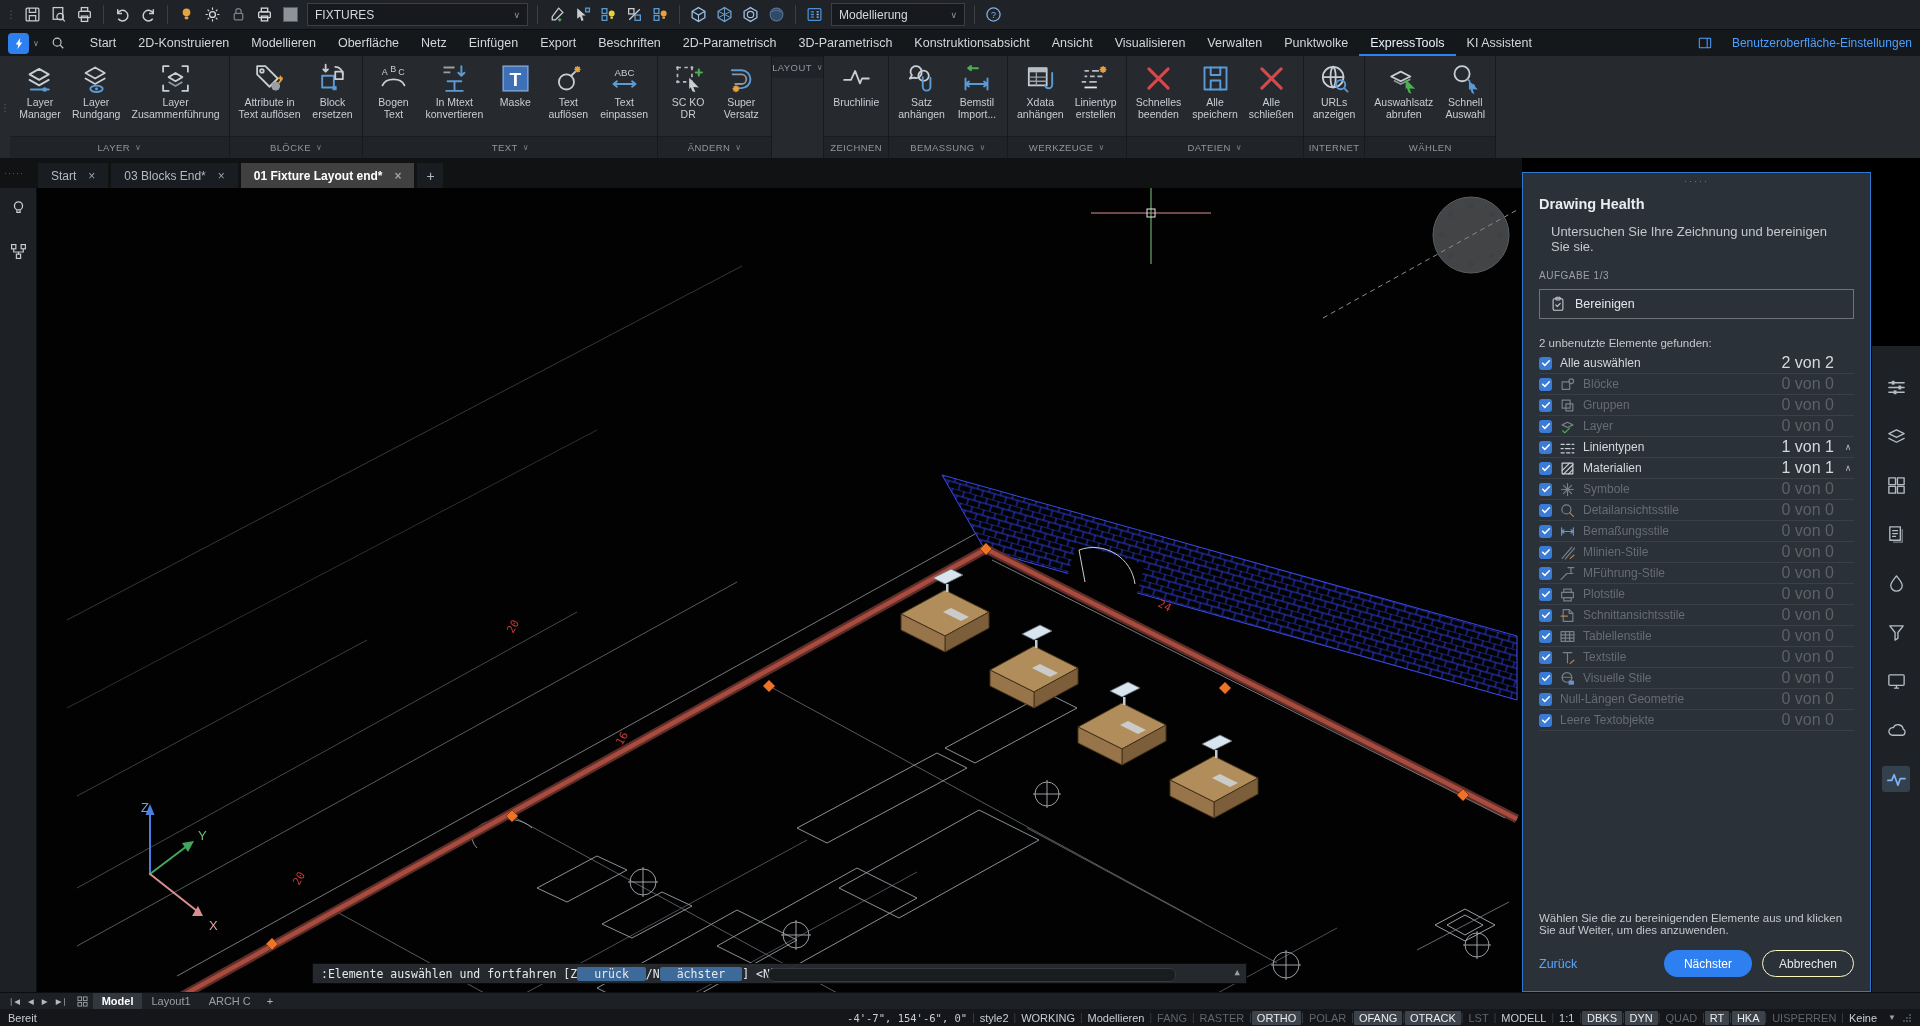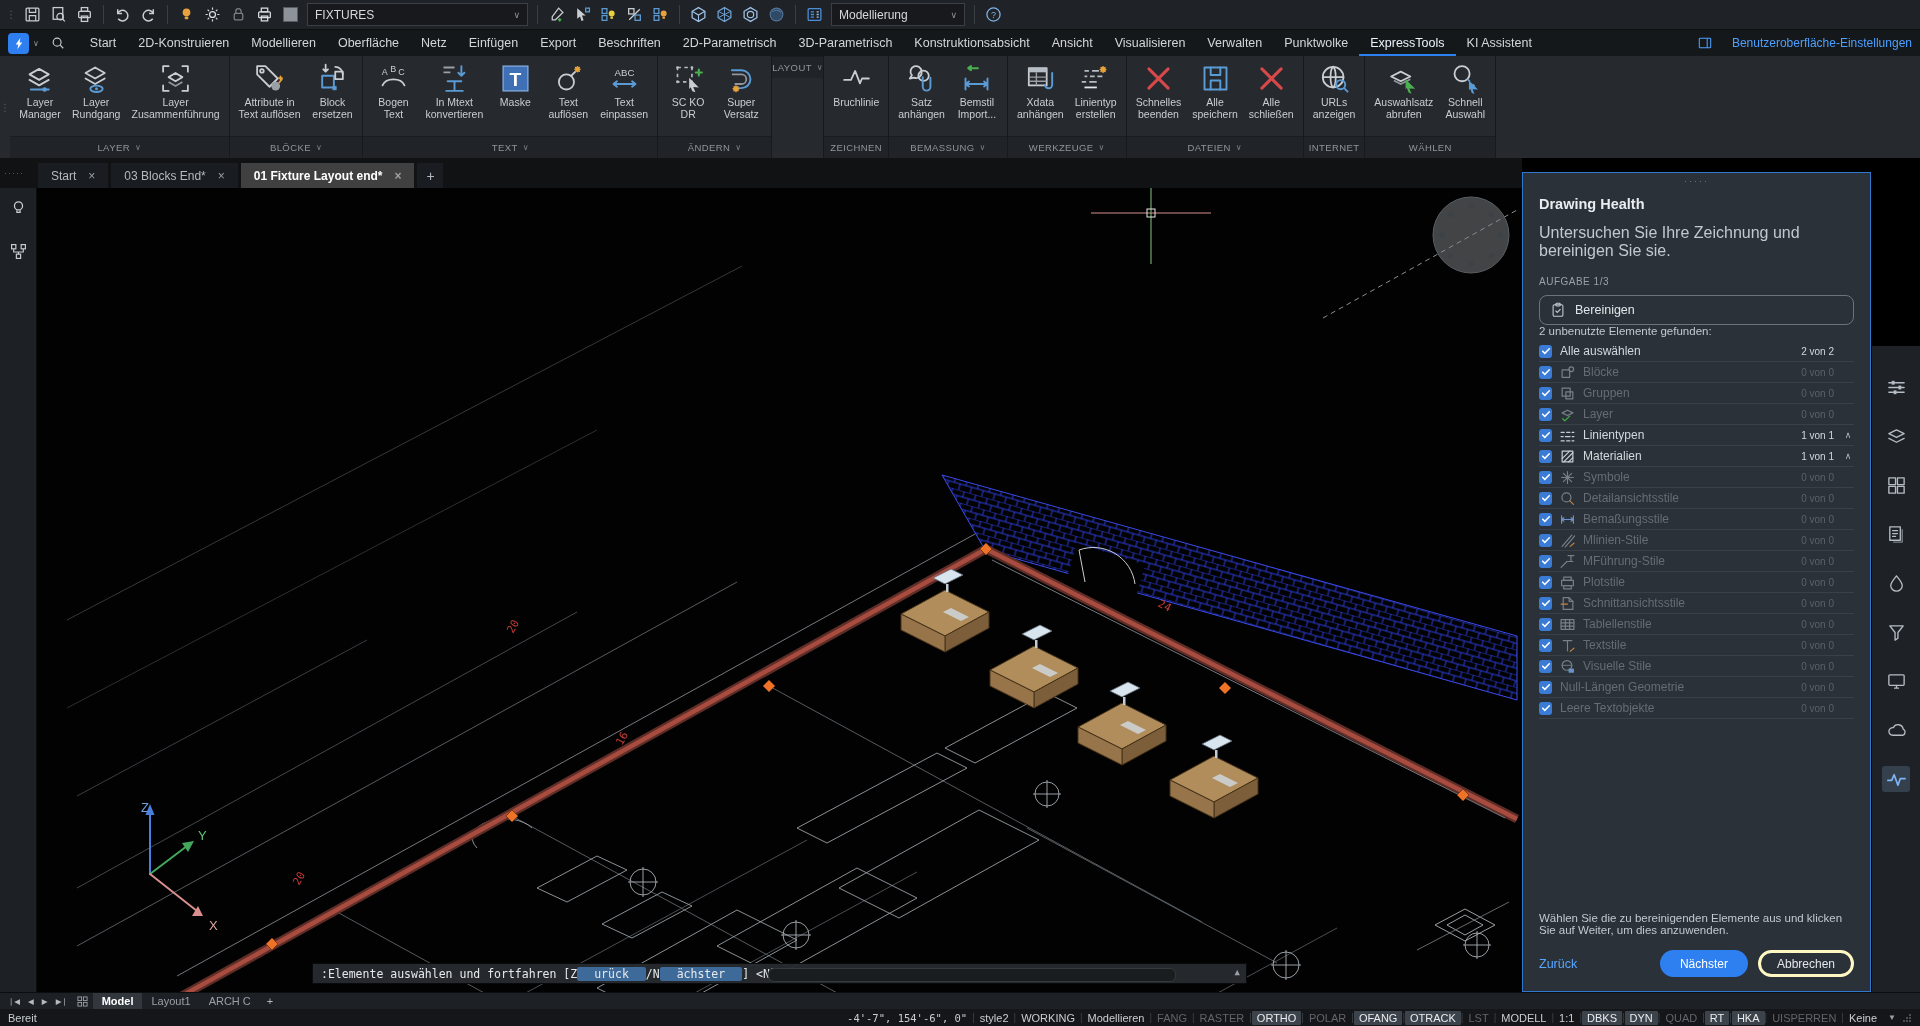--- a/index.html
+++ b/index.html
@@ -47,39 +47,39 @@
   
   .cmdline{position:absolute;left:275px;top:775px;width:935px;height:21px;background:rgba(39,42,46,.95);border:1px solid #090a0b;display:flex;align-items:center;padding:0 8px;box-sizing:border-box;font-family:"DejaVu Sans Mono",monospace;font-size:11.5px;color:#e6e9ec;white-space:nowrap}
   .cmdseg.key{background:#3d6a99;border-radius:2px;padding:0 17px}
   .cmdseg.underline{text-decoration:underline}
   .cmd-scroll{position:absolute;left:455px;right:70px;top:4px;height:12px;background:#1a1d1f;border:1px solid #35383c;border-radius:6px}
   .cmd-up{position:absolute;right:6px;top:3px;color:#9aa0a6;font-size:9px}
   
   .panel{position:absolute;left:1522px;top:172px;width:349px;height:820px;background:#2b3138;border:1px solid #2f78d0;box-sizing:border-box;display:flex;flex-direction:column;padding:4px 16px 14px;z-index:6}
   .p-dots{text-align:center;color:#767d84;font-size:9px;letter-spacing:2px;line-height:9px}
   .p-title{font-size:14.5px;font-weight:bold;color:#e9edf1;margin:10px 0 12px}
-  .p-desc{font-size:16px;color:#c2c8ce;margin:0 0 16px}
+  .p-desc{font-size:13px;color:#c2c8ce;margin:0 12px 16px}
   .p-task{font-size:10px;color:#9aa0a6;letter-spacing:.5px;margin-bottom:8px}
-  .p-clean{height:30px;border:1px solid #6d7379;border-radius:8px;background:transparent;display:flex;align-items:center;gap:9px;padding:0 10px;font-size:12.5px;color:#e2e6ea;margin-bottom:0}
+  .p-clean{height:30px;border:1px solid #6d7379;border-radius:0;background:transparent;display:flex;align-items:center;gap:9px;padding:0 10px;font-size:12.5px;color:#e2e6ea;margin-bottom:18px}
   .p-found{font-size:11.5px;color:#c2c8ce;margin-bottom:4px}
   .p-rows{flex:0 0 auto}
   .prow{height:20px;display:flex;align-items:center;gap:8px;border-bottom:1px solid #394048;font-size:12px}
   .prow .cb{width:13px;height:13px;border-radius:3px;background:#3a7bd5;flex:0 0 13px;display:flex;align-items:center;justify-content:center}
   .prow .picon{width:15px;height:15px;flex:0 0 15px}
   .prow .plabel{flex:1;color:#d3d8dd;white-space:nowrap;overflow:hidden}
   .prow.dim .plabel{color:#666c73}
-  .prow .pcount{color:#d3d8dd;font-size:10px}
+  .prow .pcount{color:#d3d8dd;font-size:16px}
   .prow.dim .pcount{color:#5b6167}
   .prow .chevcol{width:12px;text-align:center;color:#aeb4ba;font-size:9px}
   .p-footer{margin-top:auto}
   .p-ftext{font-size:11.5px;color:#c2c8ce;margin-bottom:14px}
   .p-btns{display:flex;align-items:center}
   .p-back{color:#58a6ff;font-size:12.5px;background:none;border:none;padding:0}
   .p-next{margin-left:auto;height:27px;padding:0 20px;border-radius:14px;background:#2e7ff0;color:#fff;border:none;font-size:12px}
-  .p-cancel{height:27px;padding:0 16px;border-radius:14px;background:transparent;border:3px solid #fef9c3;color:#e2e6ea;font-size:12px;margin-left:10px}
+  .p-cancel{height:27px;padding:0 16px;border-radius:14px;background:transparent;border:1px solid #fef9c3;color:#e2e6ea;font-size:12px;margin-left:10px}
   
   .rightstrip{position:absolute;left:1872px;top:158px;width:48px;height:834px;background:#1e2226;display:flex;flex-direction:column;align-items:center;padding-top:28px;gap:23px;box-sizing:border-box}
   .rsicon{width:28px;height:26px;display:flex;align-items:center;justify-content:center;border-radius:3px}
   .rsicon.active{background:#35404d}
   .rsicon svg{width:21px;height:21px}
   
   .modeltabs{position:absolute;top:992px;left:0;width:1920px;height:17px;background:#1d2125;border-top:1px solid #0b0d0f;display:flex;align-items:center;font-size:11px;color:#9aa0a6;padding:0 4px;box-sizing:border-box}
   .mnav{font-size:7.5px;color:#b5bac0;padding:0 4px}
   .mgrid{padding:0 5px}
   .mtab{padding:0 9px;height:17px;display:flex;align-items:center;white-space:nowrap}

